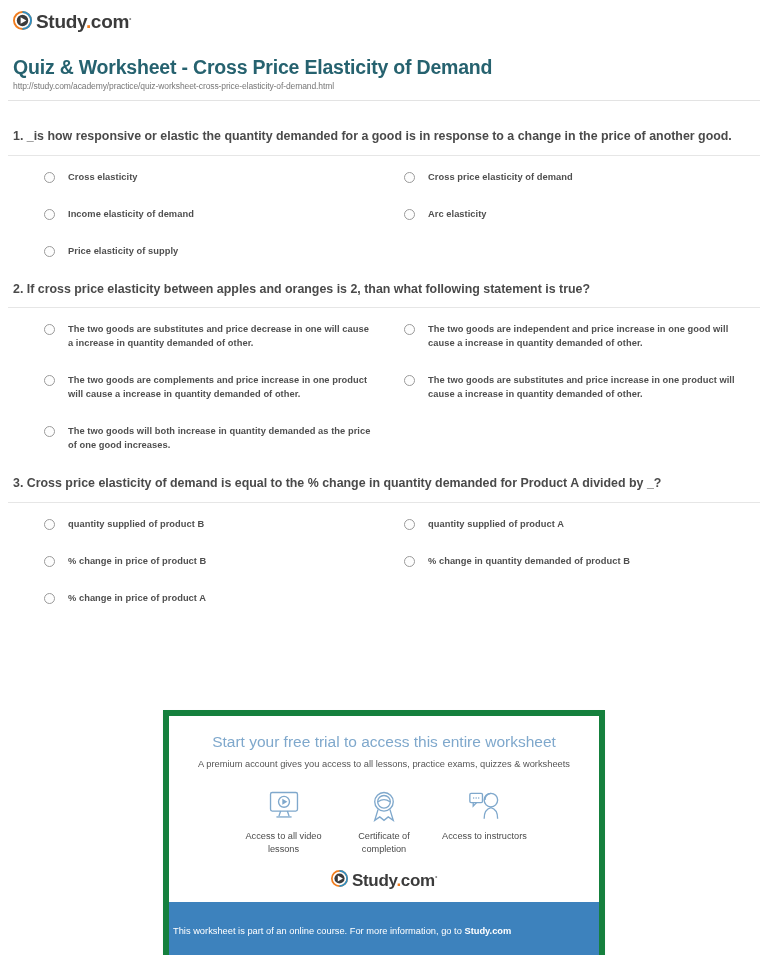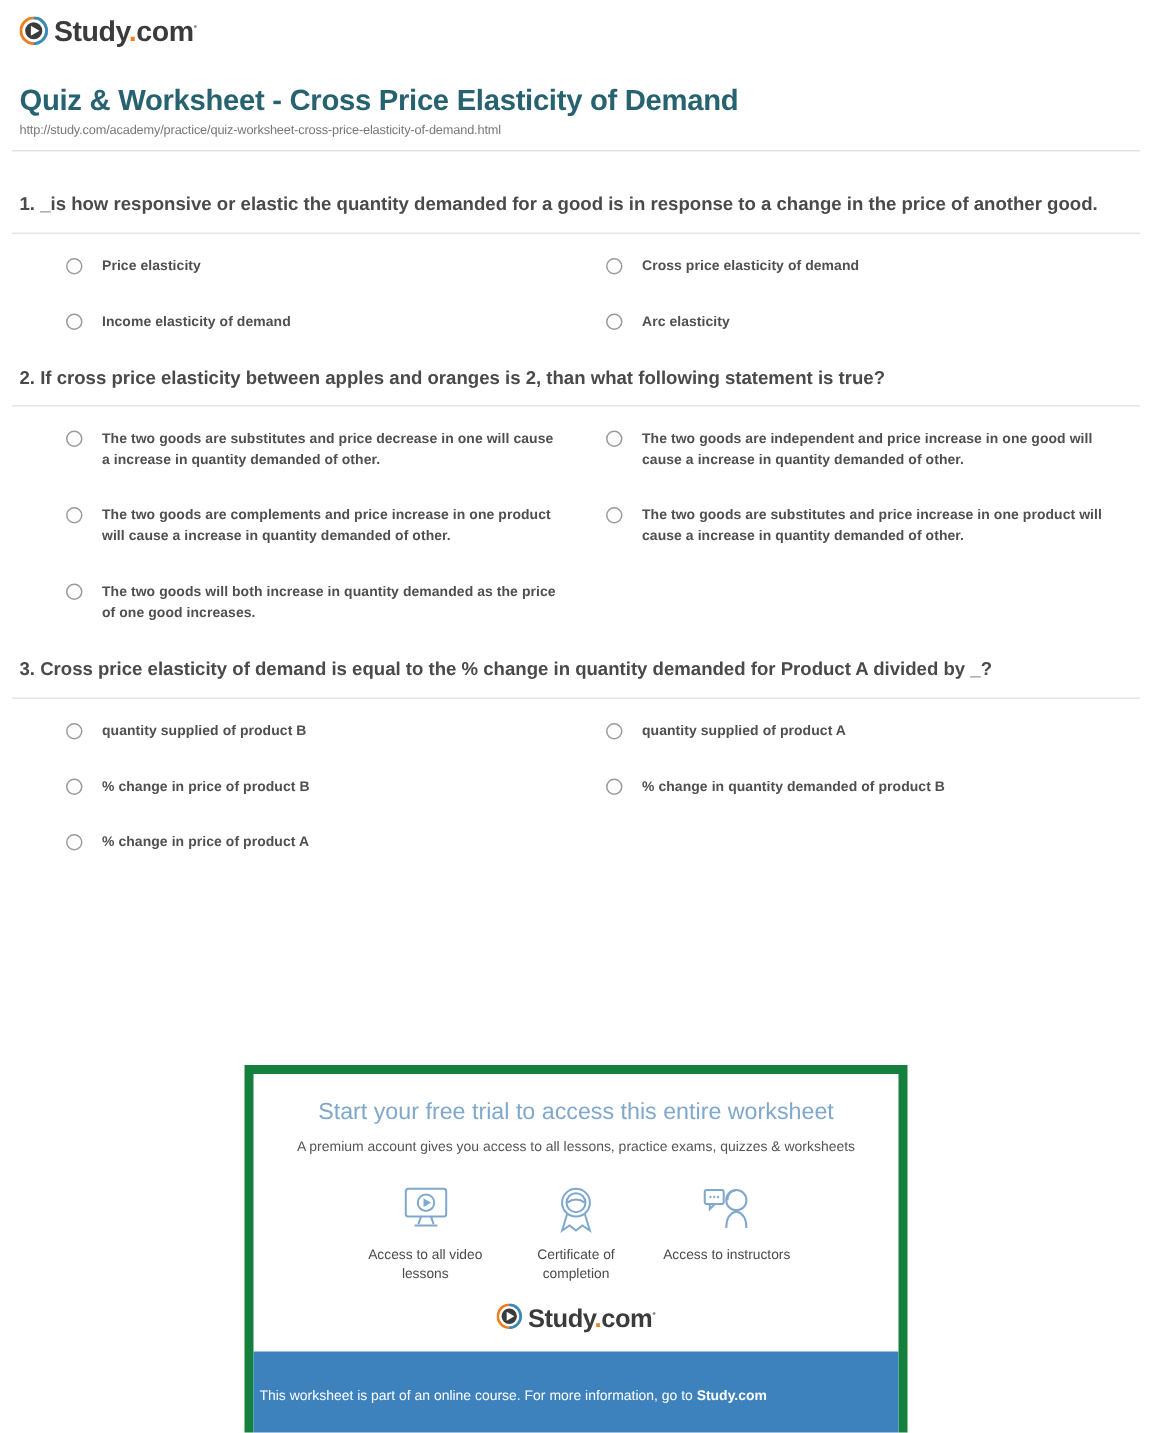--- a/index.html
+++ b/index.html
@@ -254,33 +254,37 @@
   <div class="header-rule"></div>
 
   <div class="questions">
 
     <div class="question-block">
       <p class="q-text">1. _is how responsive or elastic the quantity demanded for a good is in response to a change in the price of another good.</p>
       <div class="q-rule"></div>
       <div class="options">
         <div class="option">
           <span class="radio"></span>
-          <span class="option-label">Price elasticity</span>
+          <span class="option-label">Cross elasticity</span>
         </div>
         <div class="option right-col">
           <span class="radio"></span>
           <span class="option-label">Cross price elasticity of demand</span>
         </div>
         <div class="option">
           <span class="radio"></span>
           <span class="option-label">Income elasticity of demand</span>
         </div>
         <div class="option right-col">
           <span class="radio"></span>
           <span class="option-label">Arc elasticity</span>
+        </div>
+        <div class="option">
+          <span class="radio"></span>
+          <span class="option-label">Price elasticity of supply</span>
         </div>
       </div>
     </div>
 
     <div class="question-block">
       <p class="q-text">2. If cross price elasticity between apples and oranges is 2, than what following statement is true?</p>
       <div class="q-rule"></div>
       <div class="options">
         <div class="option">
           <span class="radio"></span>

